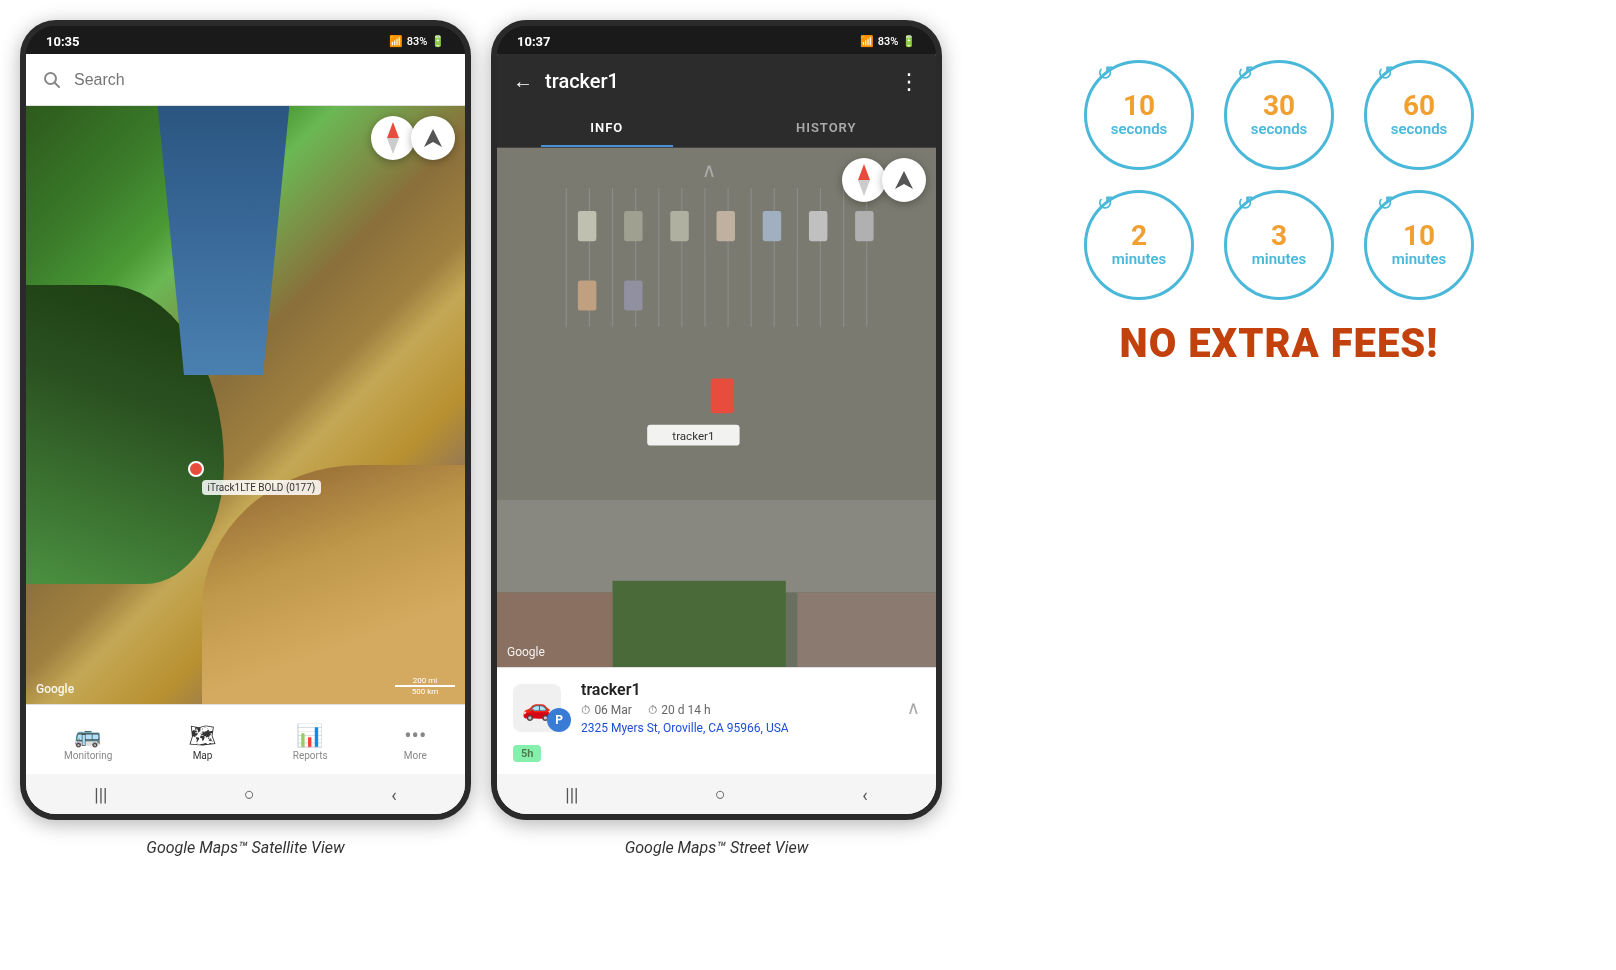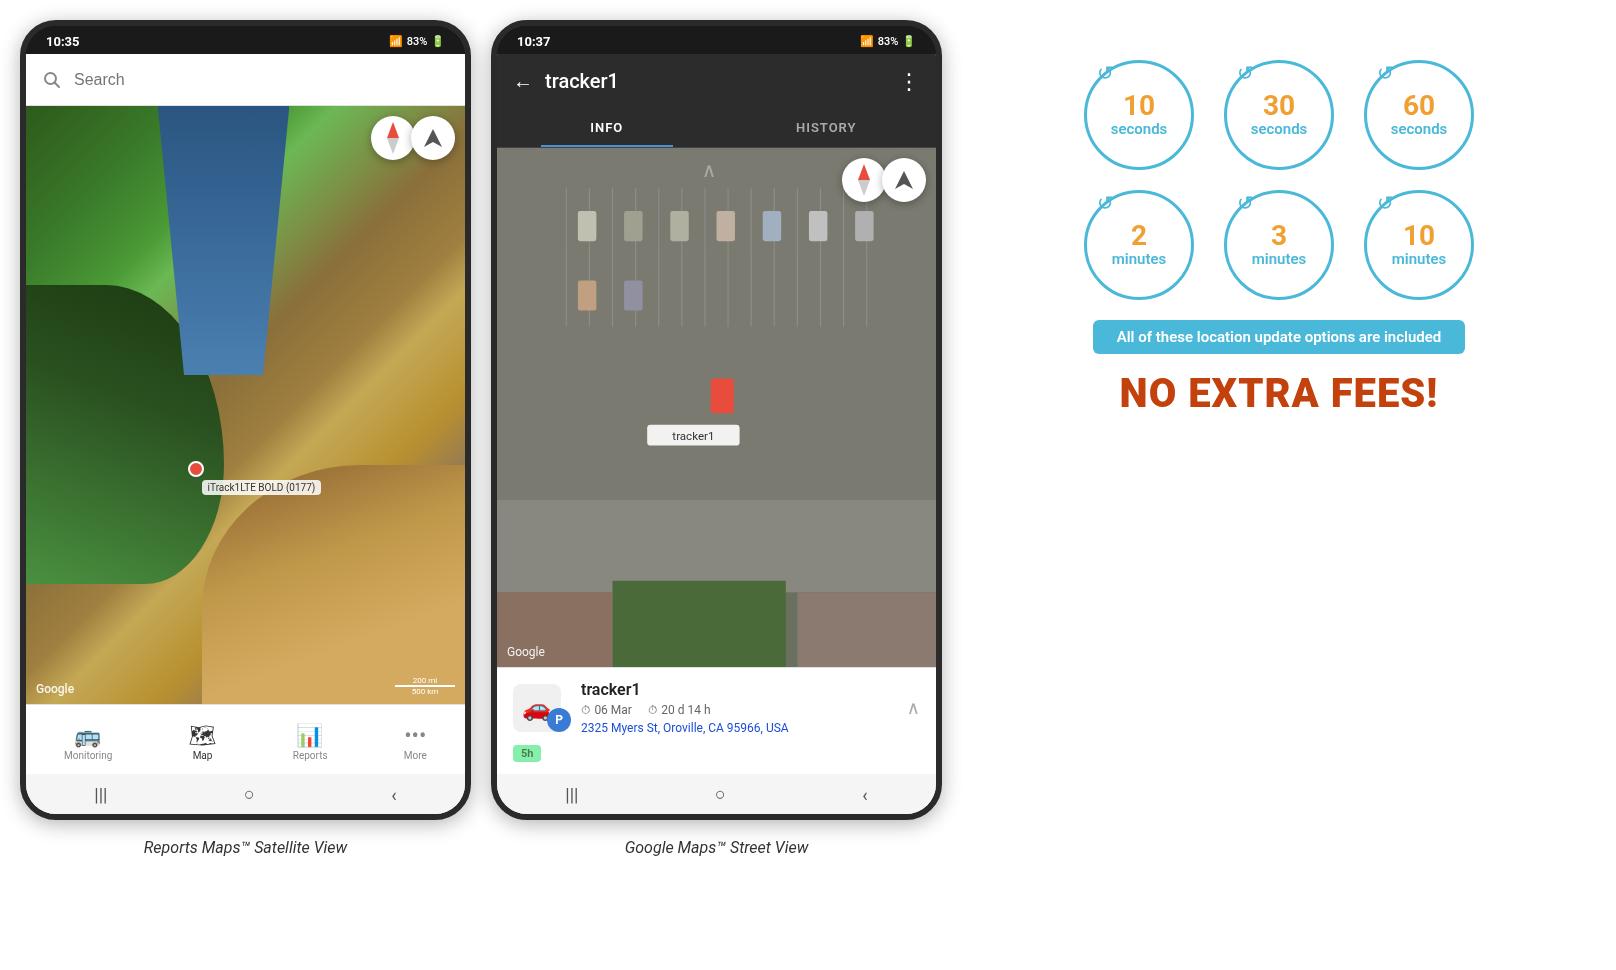--- a/index.html
+++ b/index.html
@@ -514,21 +514,21 @@
       </div>
 
       <div class="system-nav">
         <span class="sys-nav-btn">|||</span>
         <span class="sys-nav-btn">○</span>
         <span class="sys-nav-btn">‹</span>
       </div>
     </div>
   </div>
 
-  <div class="phone-caption">Reports Maps™ Satellite View</div>
+  <div class="phone-caption">Google Maps™ Satellite View</div>
 </div>
 
 <div class="phone-wrapper">
   <div class="phone-frame">
 
     <div class="status-bar">
       <span class="time">10:37</span>
       <div class="icons">
         <span>📶</span>
         <span>83%</span>
@@ -689,18 +689,17 @@
         <span class="ig-circle-num">3</span>
         <span class="ig-circle-unit">minutes</span>
       </div>
       <div class="ig-circle">
         <span class="ig-circle-arrow">↺</span>
         <span class="ig-circle-num">10</span>
         <span class="ig-circle-unit">minutes</span>
       </div>
     </div>
 
-    <div class="ig-included">All of these location update options are included</div>
 
     <div class="ig-no-fees">NO EXTRA FEES!</div>
 
   </div>
 </div>
 
 </body></html>

